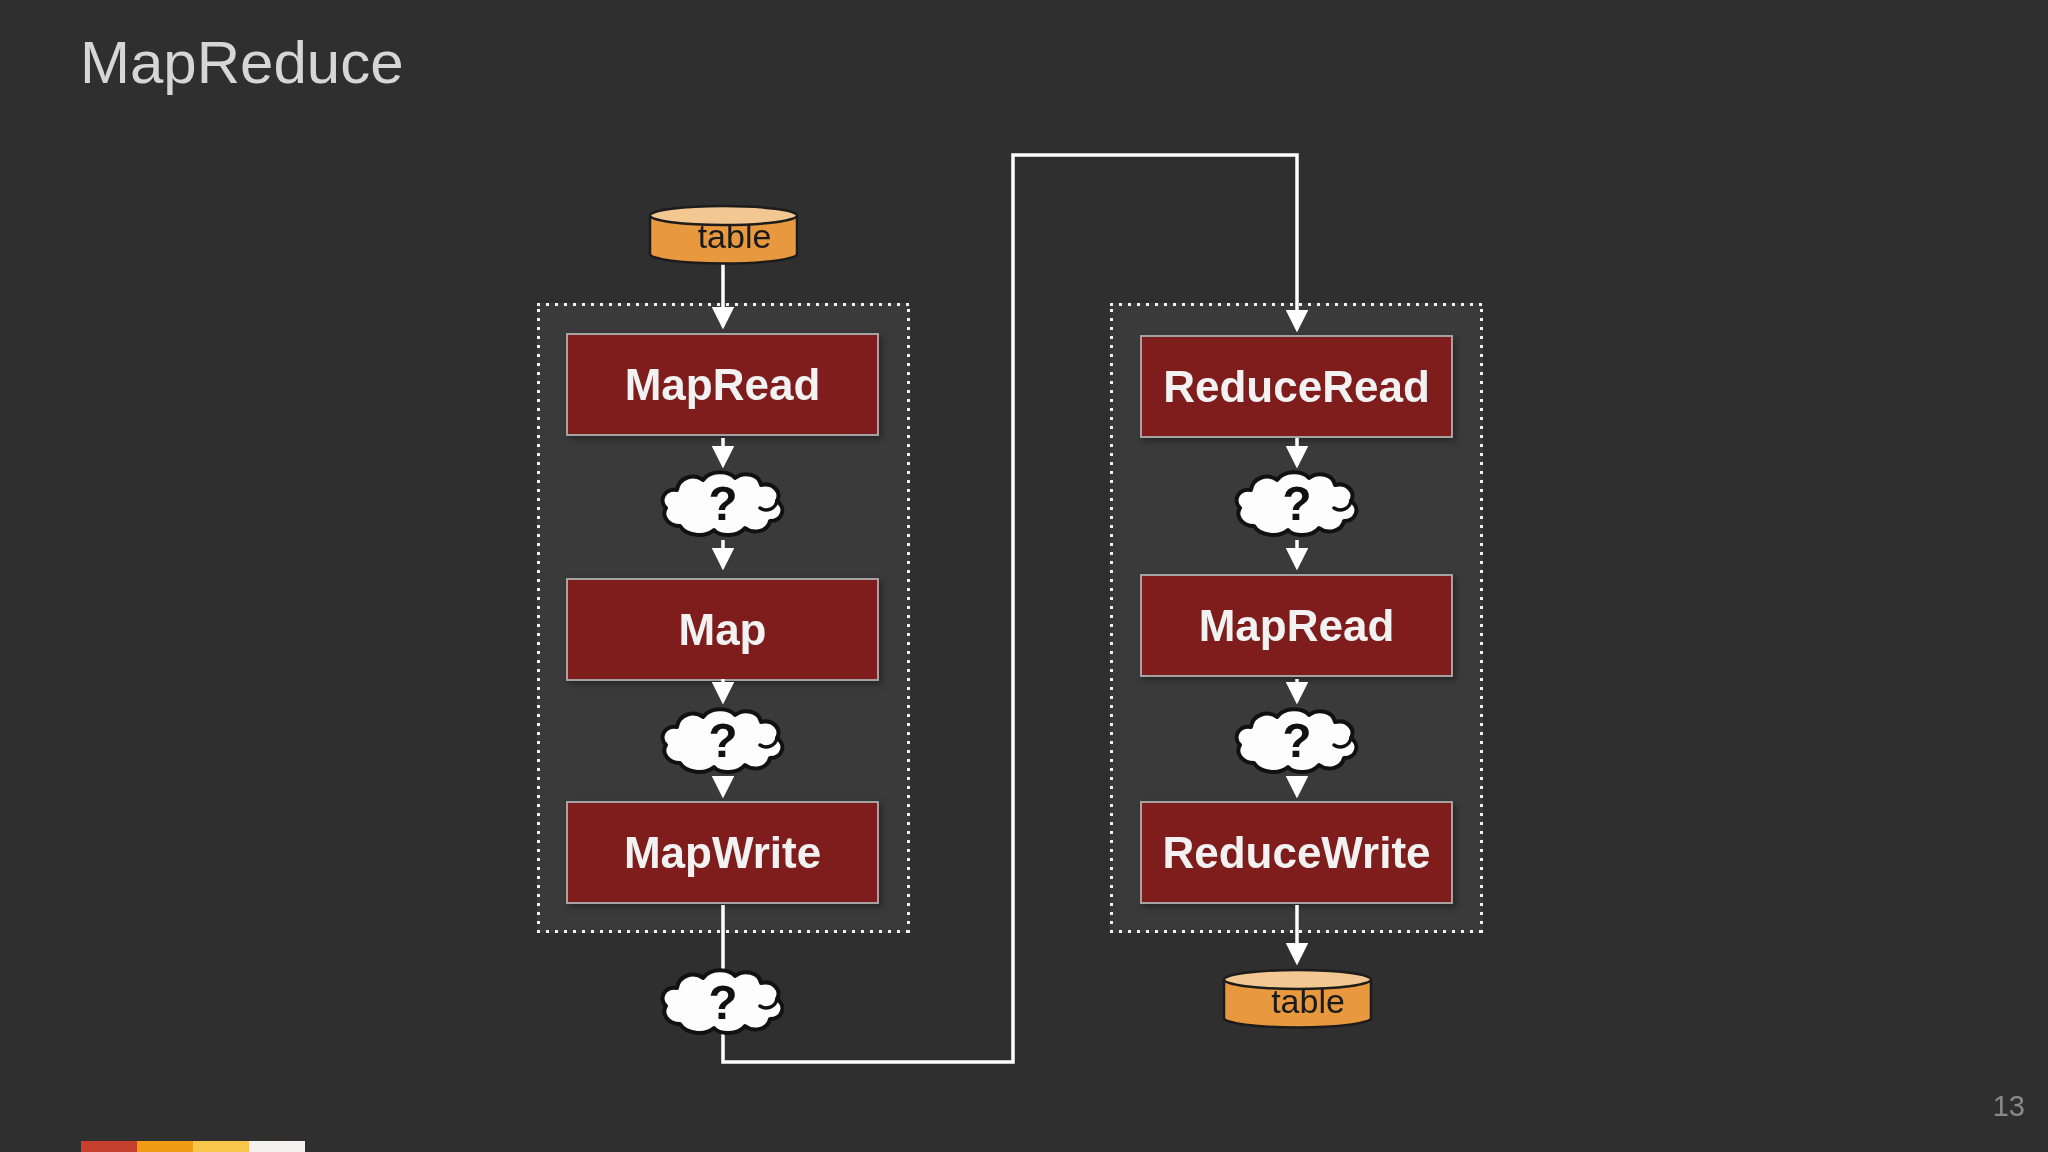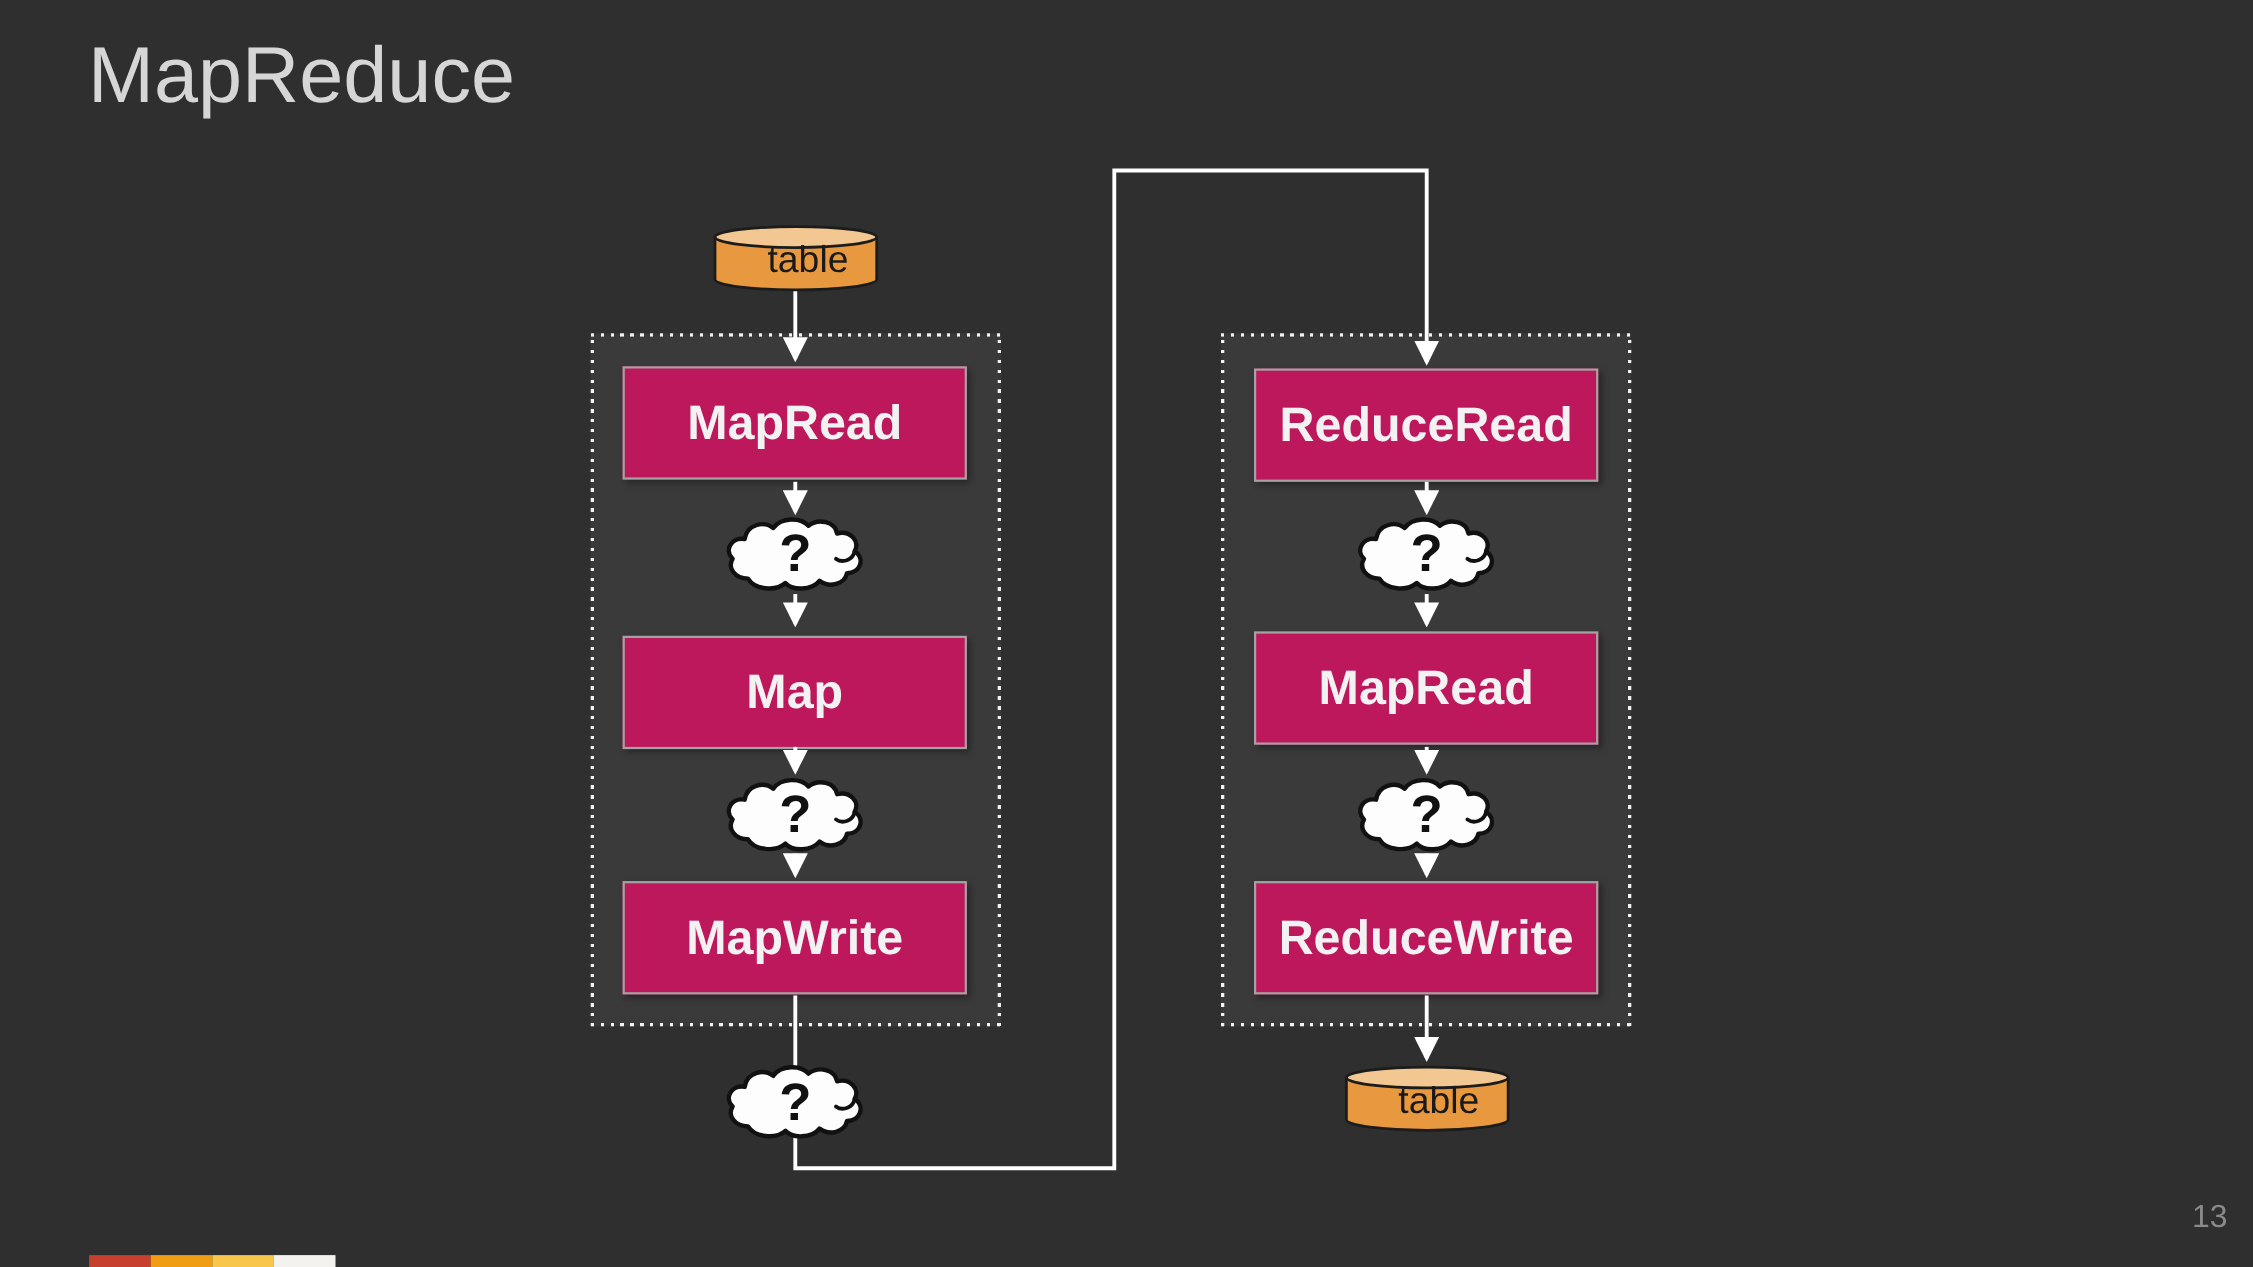--- a/index.html
+++ b/index.html
@@ -6,21 +6,21 @@
   body {
     width: 2048px; height: 1152px;
     background: #2f2f2f;
     position: relative;
     overflow: hidden;
     font-family: "Liberation Sans", sans-serif;
   }
   .slide-title {
     position: absolute;
     left: 80px; top: 28px;
-    font-size: 72px;
+    font-size: 60px;
     font-weight: 400;
     color: #d6d6d6;
     letter-spacing: 0px;
   }
   .dotted-panel {
     position: absolute;
     width: 373px; height: 630px;
     background-color: #3a3a3a;
     background-image:
       repeating-linear-gradient(90deg, #f2f2f2 0 3px, transparent 3px 9px),
@@ -31,21 +31,21 @@
     background-size: 100% 3px, 100% 3px, 3px 100%, 3px 100%;
     background-position: left top, left bottom, left top, right top;
     z-index: 1;
   }
   #panel-map    { left: 537px; top: 303px; }
   #panel-reduce { left: 1110px; top: 303px; }
 
   .process-box {
     position: absolute;
     width: 313px; height: 103px;
-    background: #be185d;
+    background: #7f1d1d;
     border: 2px solid #a3a3a3;
     box-shadow: 3px 3px 6px rgba(0,0,0,0.35);
     box-sizing: border-box;
     display: flex; align-items: center; justify-content: center;
     color: #f2f2f2;
     font-size: 44px;
     font-weight: 700;
     z-index: 2;
   }
   #box-mapread     { left: 566px;  top: 333px; }

